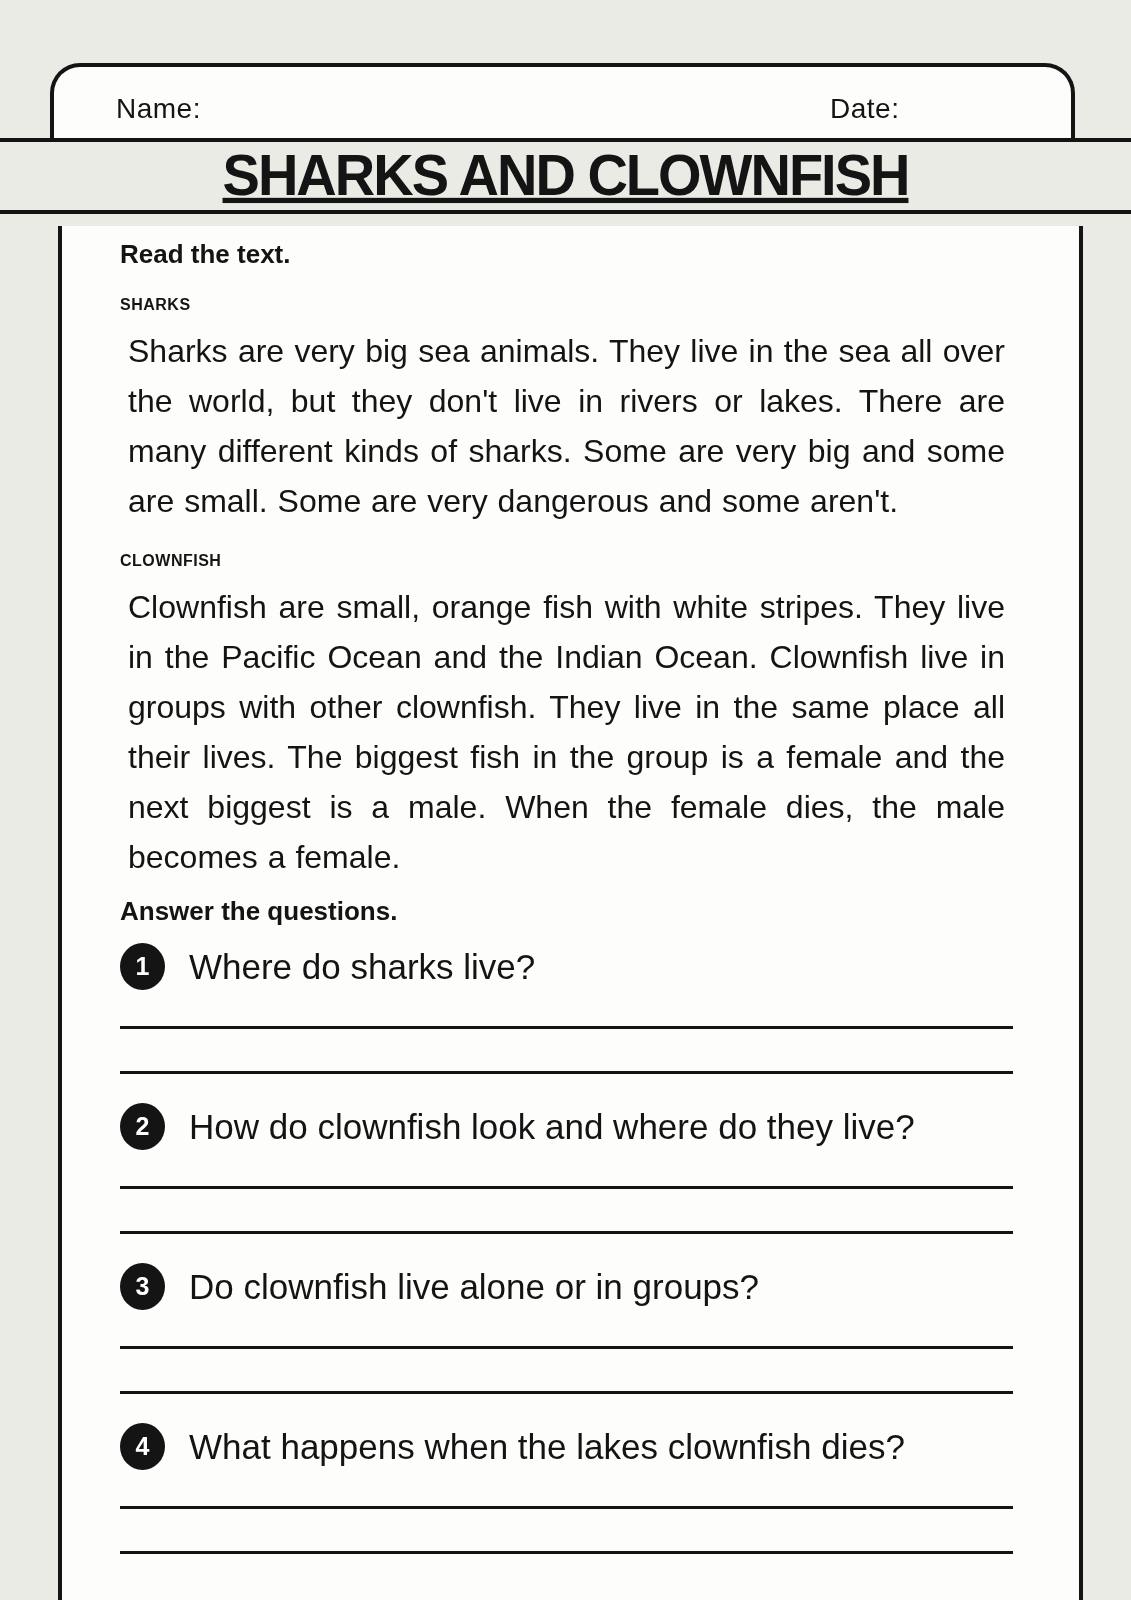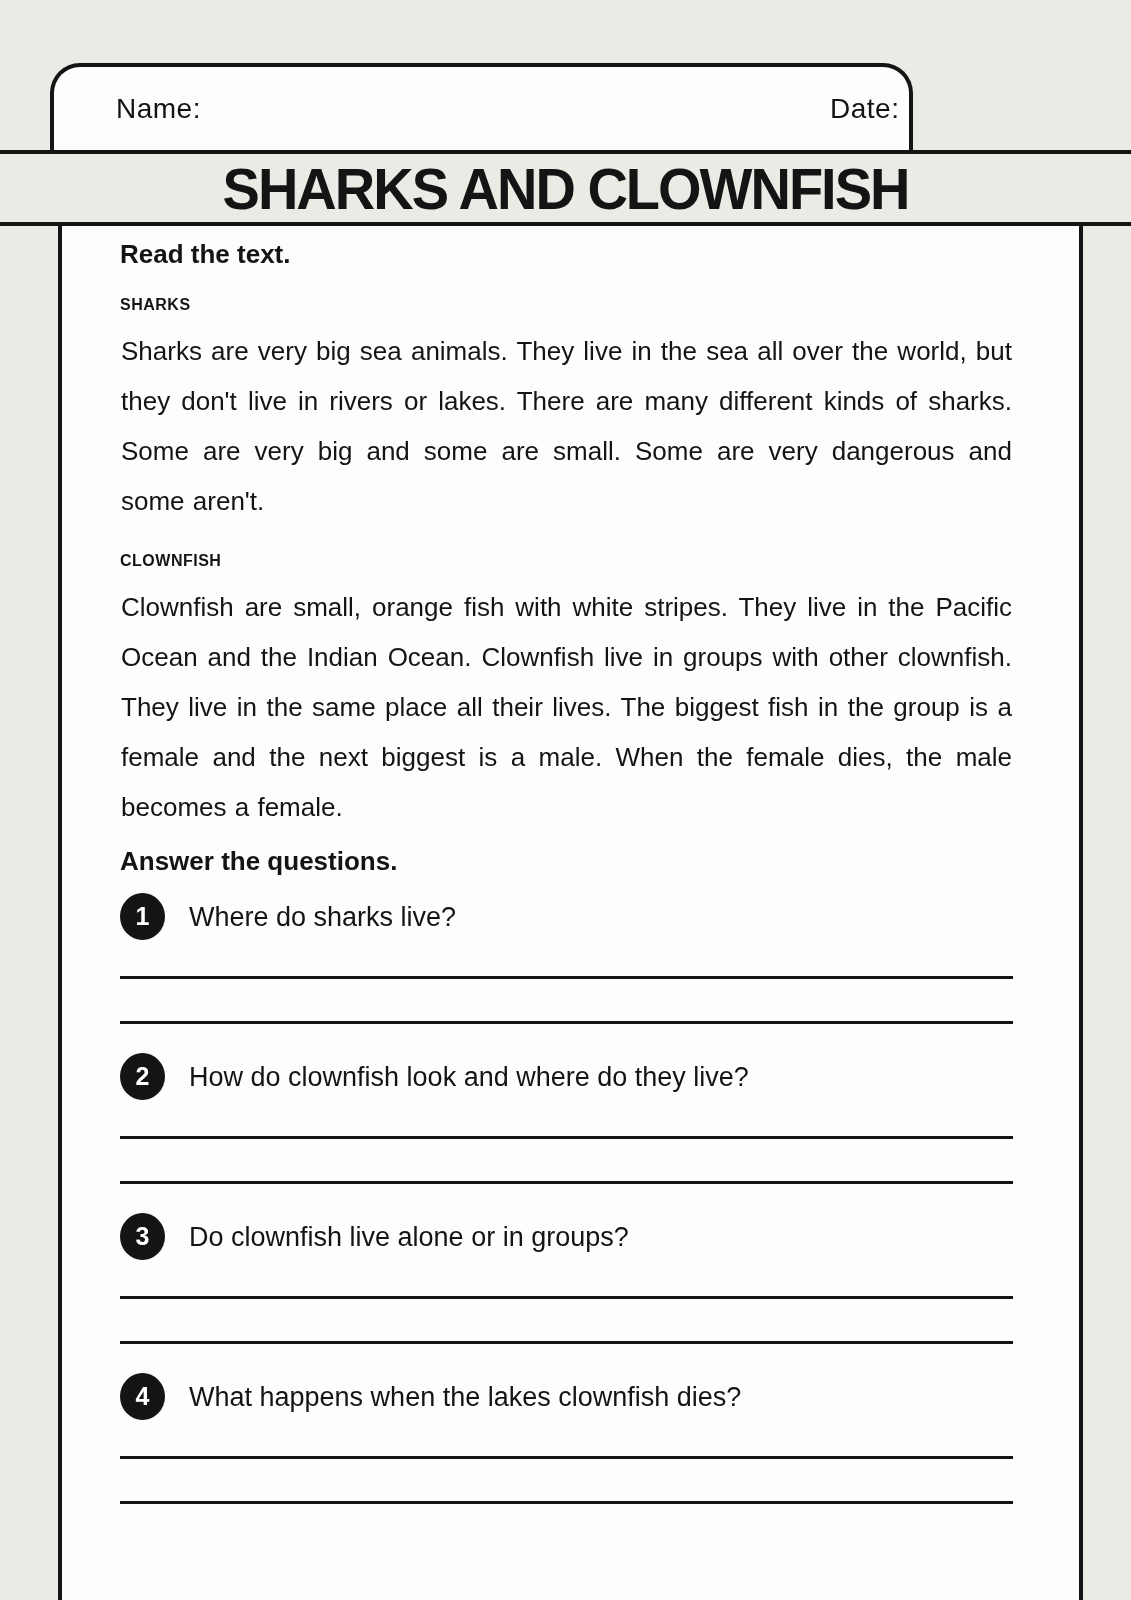--- a/index.html
+++ b/index.html
@@ -19,42 +19,42 @@
   }
   .page{
     position:relative;
     width:1131px;height:1600px;
     background:var(--background);
     overflow:hidden;
   }
   
   .name-box{
     position:absolute;
-    left:50px;top:63px;width:863px;height:87px;
+    left:50px;top:63px;width:1025px;height:87px;
     background:var(--paper);
     border:4px solid var(--ink);
     border-bottom:none;
     border-radius:30px 30px 0 0;
   }
   .field-label{
     position:absolute;
     top:26px;
     font-size:28px;
     letter-spacing:0.5px;
   }
   .field-label.name{left:62px;}
   .field-label.date{left:776px;}
   
   .banner{
     position:absolute;
-    left:0;top:150px;width:1131px;height:76px;
+    left:0;top:138px;width:1131px;height:76px;
     background:var(--background);
     border-top:4px solid var(--ink);
     border-bottom:4px solid var(--ink);
-    display:flex;align-items:center;justify-content:center;
+    display:flex;justify-content:center;text-decoration:underline;
   }
   .banner h1{
     margin:0;
     font-size:56px;
     font-weight:bold;
     letter-spacing:-2px;
     transform:scaleY(1.04);
     white-space:nowrap;
   }
   
@@ -75,22 +75,22 @@
   }
   .instr.answer-instr{margin-top:13px;}
   .sec-head{
     margin:22px 0 0;
     font-size:16px;
     font-weight:bold;
     letter-spacing:0.5px;
     line-height:26px;
   }
   .sec-body{
-    margin:8px 1px 0;
-    font-size:26px;
+    margin:8px 8px 0;
+    font-size:32px;
     line-height:50px;
     text-align:justify;
     word-spacing:1px;
   }
   .question{
     margin-top:29px;
     display:flex;
     align-items:center;
     gap:24px;
   }
@@ -99,21 +99,21 @@
     flex:0 0 auto;
     width:45px;height:47px;
     border-radius:50%;
     background:var(--badge_bg);
     color:var(--badge_text);
     font-size:25px;
     font-weight:bold;
     display:flex;align-items:center;justify-content:center;
   }
   .q-text{
-    font-size:27px;
+    font-size:35px;
     line-height:34px;
   }
   .answer-line{
     height:0;
     border-bottom:3px solid var(--ink);
     margin-top:36px;
   }
   .answer-line.second{margin-top:42px;}
 </style>
 </head>

